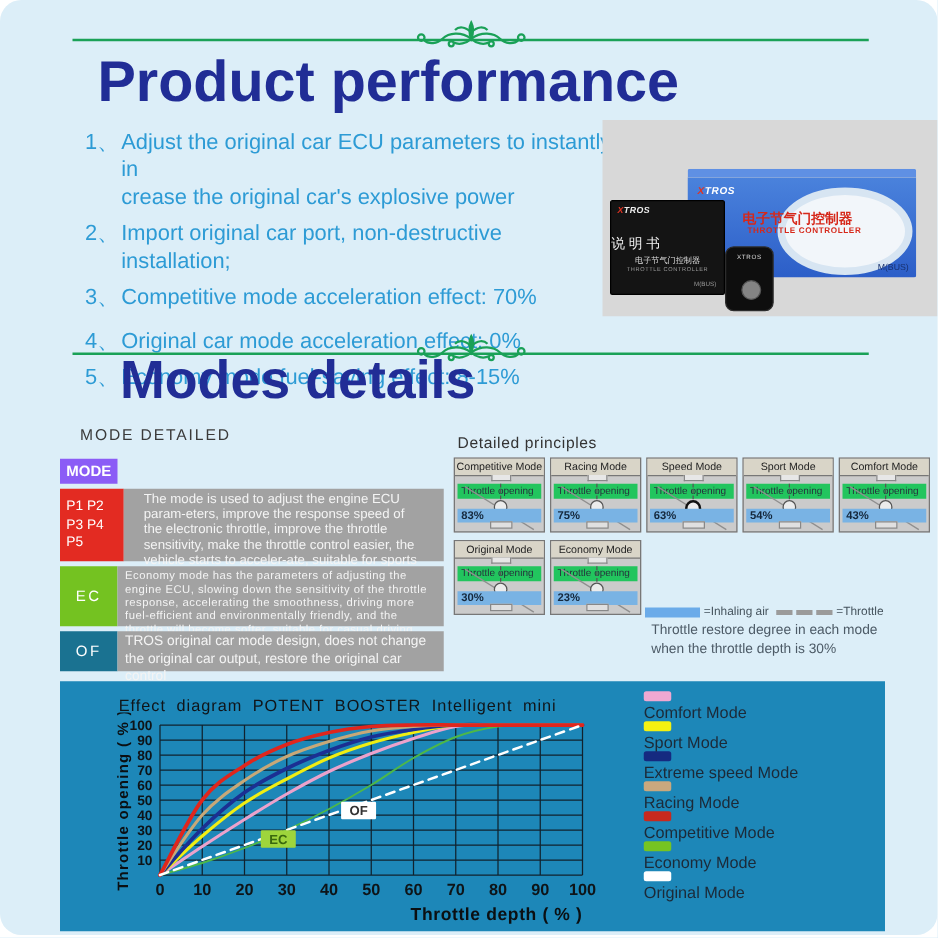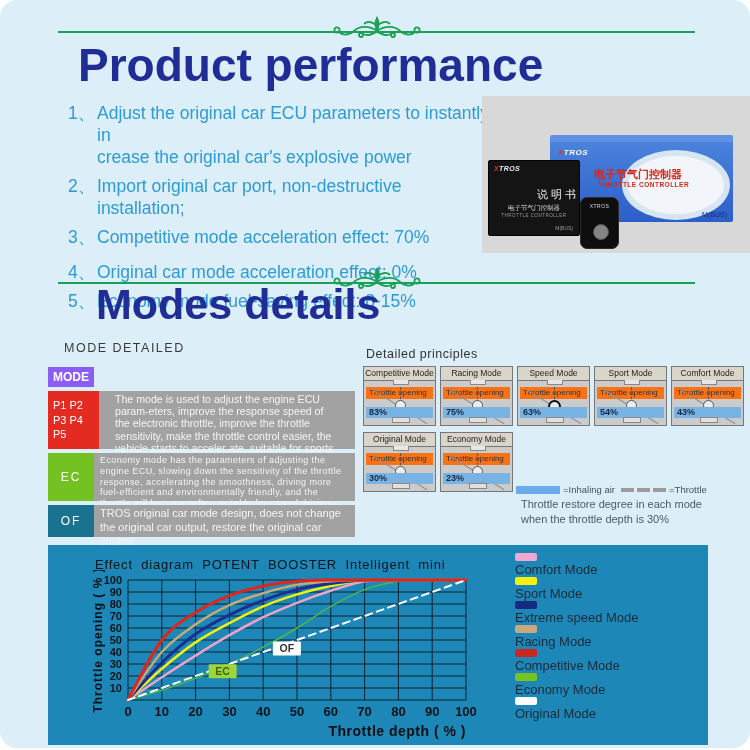--- a/index.html
+++ b/index.html
@@ -26,21 +26,21 @@
   .photo{position:absolute;left:482px;top:96px;width:260px;height:157px;background:#d8d8d8;padding-left:19px;}
   .pbox{position:absolute;left:68px;top:39px;width:183px;height:80px;background:linear-gradient(#4a82dc,#2c5ec8);border-top:7px solid #5f90e4;border-radius:2px;}
   .pbox-oval{position:absolute;left:72px;top:8px;width:96px;height:58px;background:#f2f6fa;border:6px solid #d7e5f2;border-radius:50%;}
   .pbox-brand{position:absolute;left:8px;top:6px;font-size:8px;font-weight:bold;font-style:italic;color:#fff;letter-spacing:.5px;}
   .brand-x{color:#e03322;}
   .pbox-cn{position:absolute;left:44px;top:25px;font-size:11px;font-weight:bold;color:#d6281a;white-space:nowrap;z-index:2;}
   .pbox-en{position:absolute;left:48px;top:39px;font-size:6.5px;font-weight:bold;color:#d6281a;letter-spacing:.5px;z-index:2;}
   .pbox-model{position:absolute;right:6px;bottom:4px;font-size:7px;color:#17306e;}
   .manual{position:absolute;left:6px;top:64px;width:90px;height:74px;background:#141414;border:1px solid #000;border-radius:2px;z-index:3;}
   .manual-brand{position:absolute;left:5px;top:4px;font-size:7px;font-weight:bold;font-style:italic;color:#eee;letter-spacing:.4px;}
-  .manual-title{position:absolute;left:0;right:0;top:26px;text-align:right;font-size:11px;color:#f0f0f0;letter-spacing:3px;}
+  .manual-title{position:absolute;left:0;right:0;top:26px;text-align:left;font-size:11px;color:#f0f0f0;letter-spacing:3px;}
   .manual-sub1{position:absolute;left:0;right:0;top:43px;text-align:center;font-size:6.5px;color:#ddd;}
   .manual-sub2{position:absolute;left:0;right:0;top:52px;text-align:center;font-size:4.5px;color:#999;letter-spacing:.5px;}
   .manual-model{position:absolute;right:6px;bottom:4px;font-size:5px;color:#999;}
   .device{position:absolute;left:98px;top:101px;width:37px;height:50px;background:#0e0e0e;border:1px solid #2c2c2c;border-radius:7px;z-index:4;}
   .device-brand{position:absolute;left:0;right:0;top:5px;text-align:center;font-size:5px;color:#ddd;letter-spacing:.5px;}
   .device-btn{position:absolute;left:50%;top:26px;margin-left:-7px;width:14px;height:14px;border-radius:50%;background:#848484;border:1px solid #555;}
 
   
   .mode-detailed{position:absolute;left:64px;top:341px;font-size:12.5px;color:#3a3a3a;letter-spacing:1.5px;}
   .principles-label{position:absolute;left:366px;top:347px;font-size:12.5px;color:#333;letter-spacing:.5px;}
@@ -51,21 +51,21 @@
   .mkey{width:46px;flex-shrink:0;color:#fff;display:flex;align-items:center;justify-content:center;text-align:left;white-space:pre-line;}
   .mtext{flex:1;background:#a2a2a2;color:#f4f4f4;}
 
   
   .cards-row{position:absolute;display:flex;gap:4px;}
   .cards-row1{left:363px;top:366px;}
   .cards-row2{left:363px;top:432px;}
   .card{position:relative;width:73px;height:60px;background:#cbcbcb;border:1px solid #777;box-sizing:border-box;}
   .card-head{position:absolute;left:0;right:0;top:0;height:13px;background:#d9d5c8;border-bottom:1px solid #777;font-size:8.5px;color:#222;text-align:center;line-height:13px;}
   .card-notch-t{position:absolute;left:50%;top:13px;margin-left:-7px;width:14px;height:4px;background:#e7e7e7;border:1px solid #888;border-top:none;}
-  .card-band1{position:absolute;left:2px;right:2px;top:20px;height:12px;background:#f97316;font-size:8px;color:#26323c;line-height:12px;padding-left:3px;box-sizing:border-box;}
+  .card-band1{position:absolute;left:2px;right:2px;top:20px;height:12px;background:#22c55e;font-size:8px;color:#26323c;line-height:12px;padding-left:3px;box-sizing:border-box;}
   .card-vline{position:absolute;left:50%;top:20px;bottom:7px;width:0;border-left:1px dashed #555;}
   .card-diag{position:absolute;left:3px;top:39px;width:65px;border-top:1.5px solid #8f8f8f;transform:rotate(32deg);}
   .card-circle{position:absolute;left:50%;top:33px;margin-left:-5px;width:9px;height:9px;border:1.5px solid #555;background:#ececec;border-radius:50%;}
   .card-circle.hl{border:2.5px solid #111;margin-left:-6px;}
   .card-band2{position:absolute;left:2px;right:2px;bottom:7px;height:11px;background:#79b3e4;font-size:9px;font-weight:bold;color:#15283c;line-height:11px;padding-left:3px;box-sizing:border-box;}
   .card-notch-b{position:absolute;left:50%;bottom:2px;margin-left:-8px;width:16px;height:4px;background:#e0e0e0;border:1px solid #888;}
 
   
   .p-legend{position:absolute;left:516px;top:484px;display:flex;align-items:center;font-size:9.5px;color:#44525c;}
   .pl-blue{width:44px;height:8px;background:#6babe9;margin-right:3px;}

